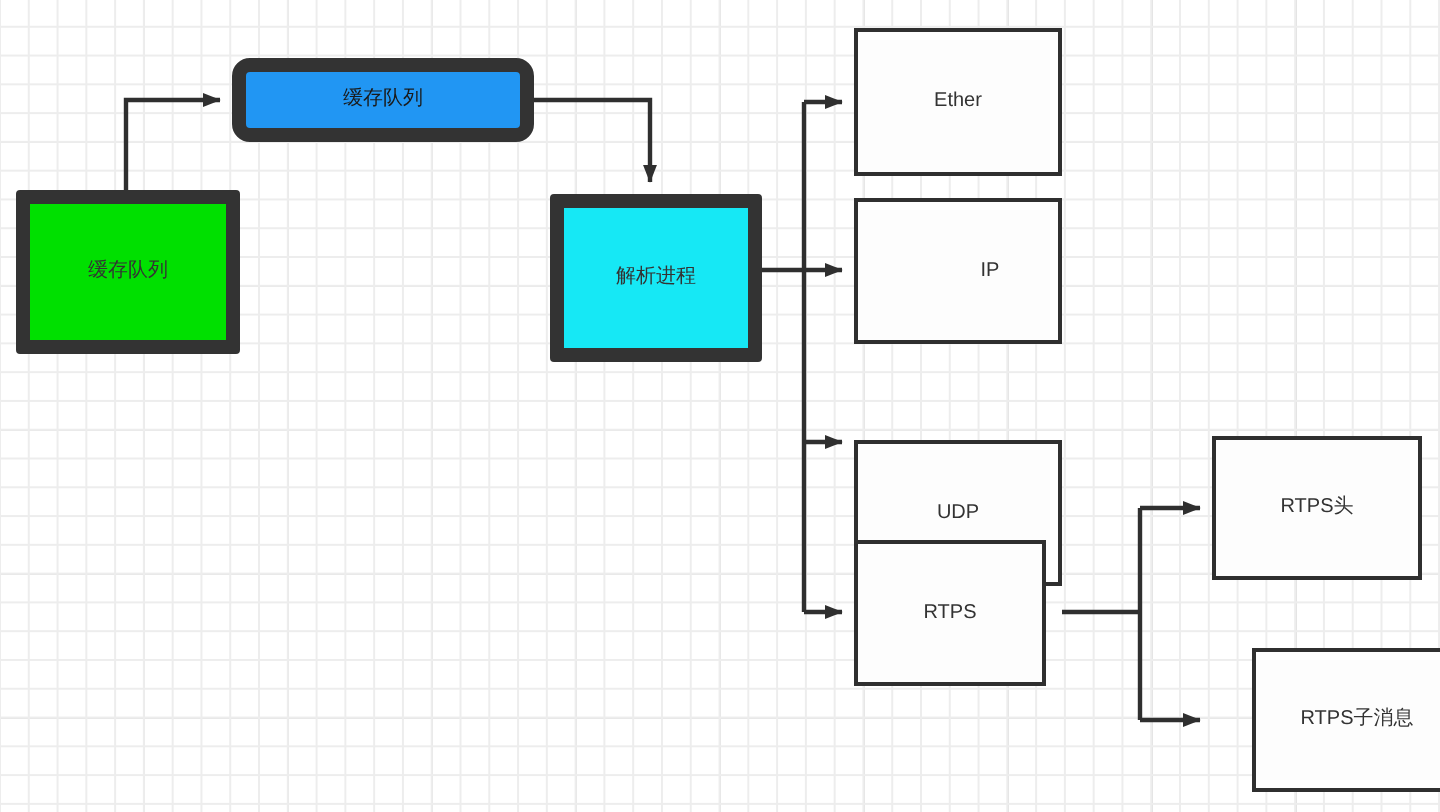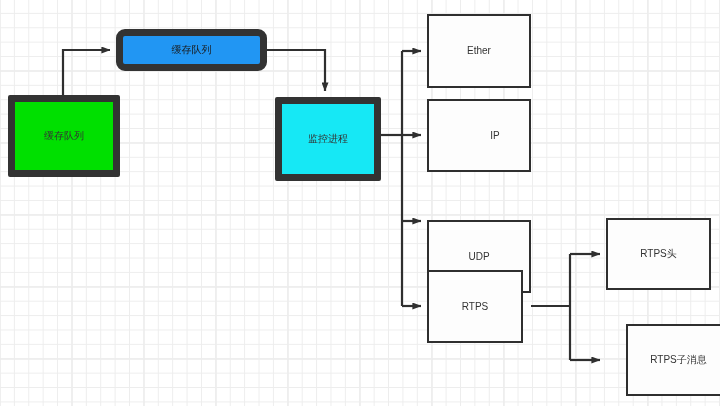--- a/index.html
+++ b/index.html
@@ -108,21 +108,21 @@
 
   <div class="node node-thick n-monitor" style="left:8px; top:95px; width:112px; height:82px;">
     <span class="node-label">缓存队列</span>
   </div>
 
   <div class="node node-thick rounded n-queue" style="left:116px; top:29px; width:151px; height:42px;">
     <span class="node-label">缓存队列</span>
   </div>
 
   <div class="node node-thick n-parser" style="left:275px; top:97px; width:106px; height:84px;">
-    <span class="node-label">监控进程</span>
+    <span class="node-label">解析进程</span>
   </div>
 
   <div class="node node-plain" style="left:427px; top:14px; width:104px; height:74px;">
     <span class="node-label">Ether</span>
   </div>
 
   <div class="node node-plain" style="left:427px; top:99px; width:104px; height:73px;padding-left:32px;">
     <span class="node-label">IP</span>
   </div>
 

